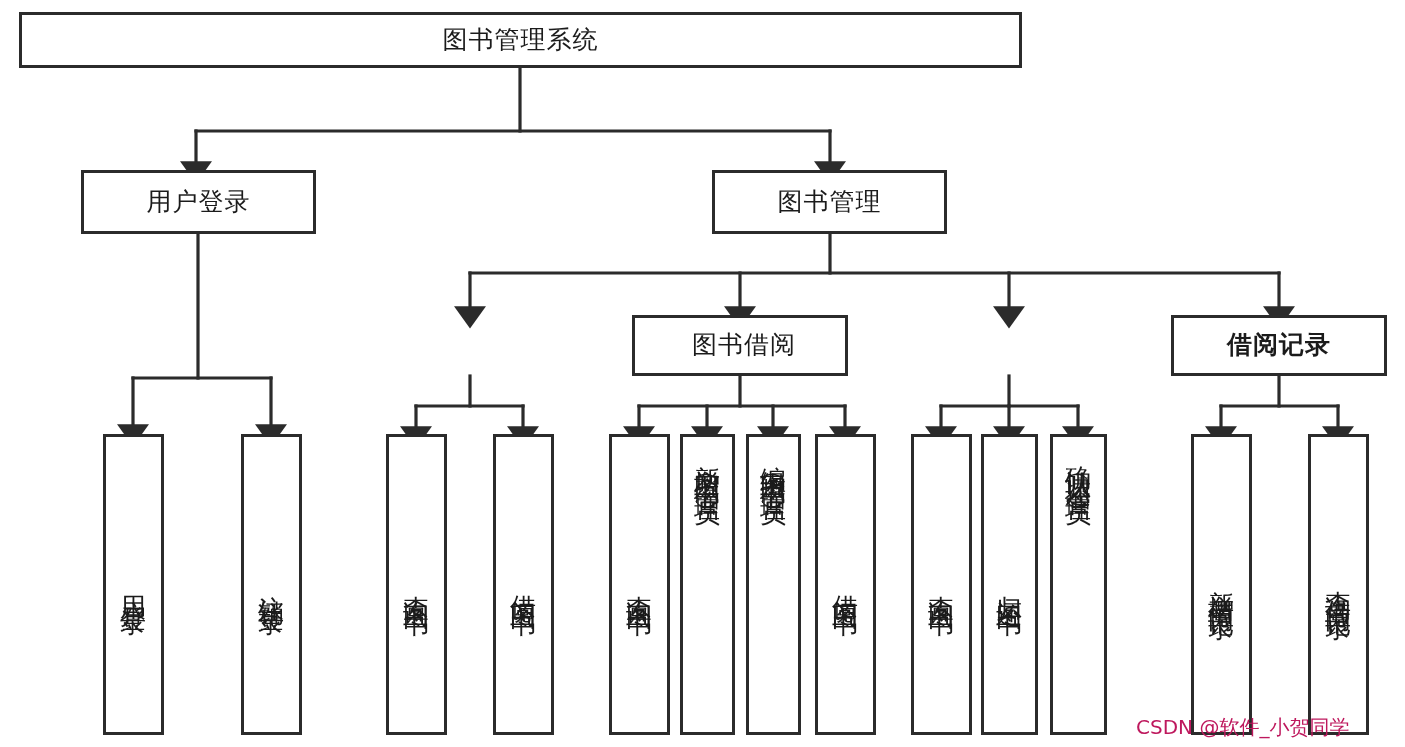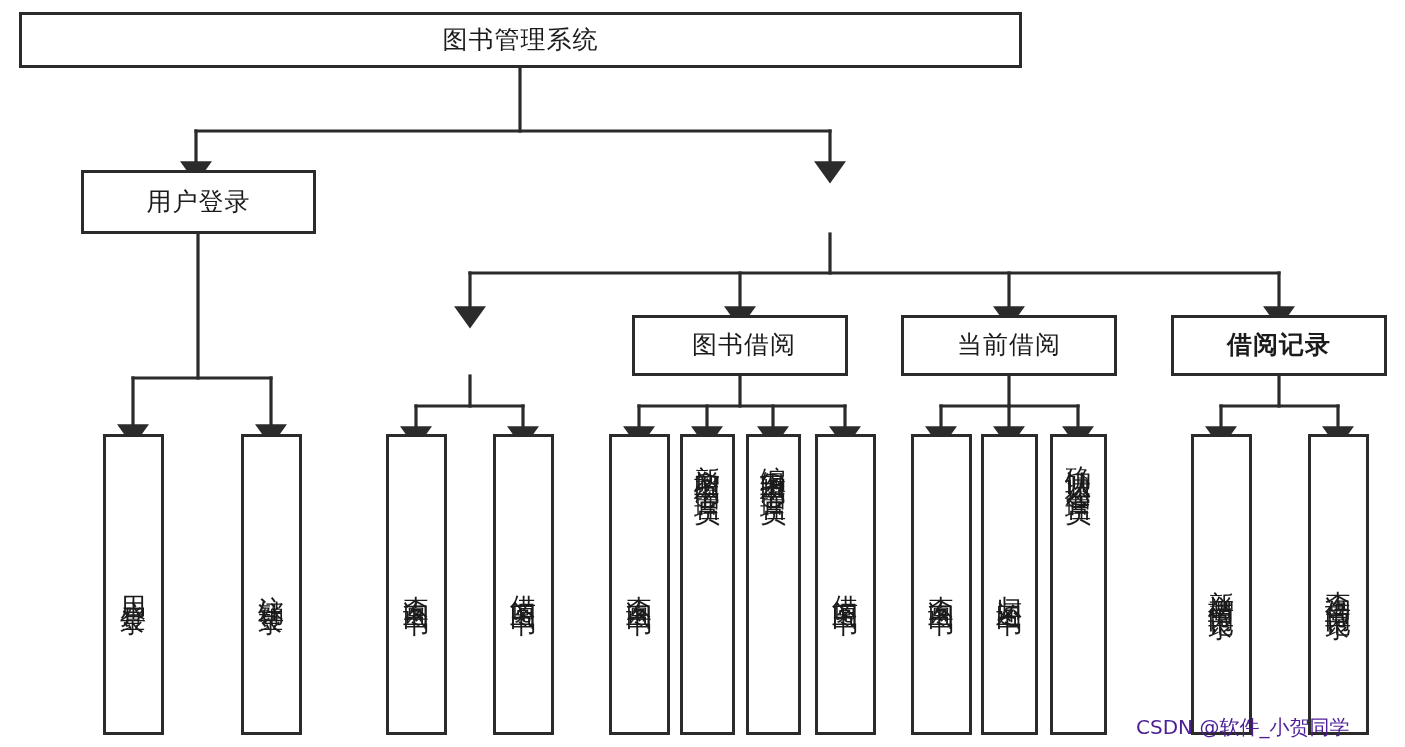--- a/index.html
+++ b/index.html
@@ -69,21 +69,21 @@
     align-items: flex-start;
   }
   .node.v.topalign .label {
     margin-top: 2px;
   }
   #watermark {
     position: absolute;
     left: 1136px;
     top: 714px;
     font-size: 20px;
-    color: #4c1d95;
+    color: #be185d;
     white-space: nowrap;
     z-index: 3;
     font-family: "DejaVu Sans", "Liberation Sans", sans-serif;
   }
 </style>
 </head>
 <body>
 
 <div id="canvas">
 
@@ -139,27 +139,27 @@
     </g>
   </svg>
 
   <div class="node h root" style="left:19px; top:12px; width:1003px; height:56px;">
     <span class="label">图书管理系统</span>
   </div>
 
   <div class="node h" style="left:81px; top:170px; width:235px; height:64px;">
     <span class="label">用户登录</span>
   </div>
+  <div class="node h" style="left:712px; top:170px; width:235px; height:64px;">
+    <span class="label">图书管理</span>
+  </div>
 
   <div class="node h" style="left:632px; top:315px; width:216px; height:61px;padding-left:8px;">
     <span class="label">图书借阅</span>
   </div>
-  <div class="node h" style="left:901px; top:315px; width:216px; height:61px;">
-    <span class="label">当前借阅</span>
-  </div>
   <div class="node h" style="left:1171px; top:315px; width:216px; height:61px;font-weight:bold;">
     <span class="label">借阅记录</span>
   </div>
 
   <div class="node v" style="left:103px; top:434px; width:61px; height:301px;">
     <span class="label">用户登录</span>
   </div>
   <div class="node v" style="left:241px; top:434px; width:61px; height:301px;">
     <span class="label">注销登录</span>
   </div>

